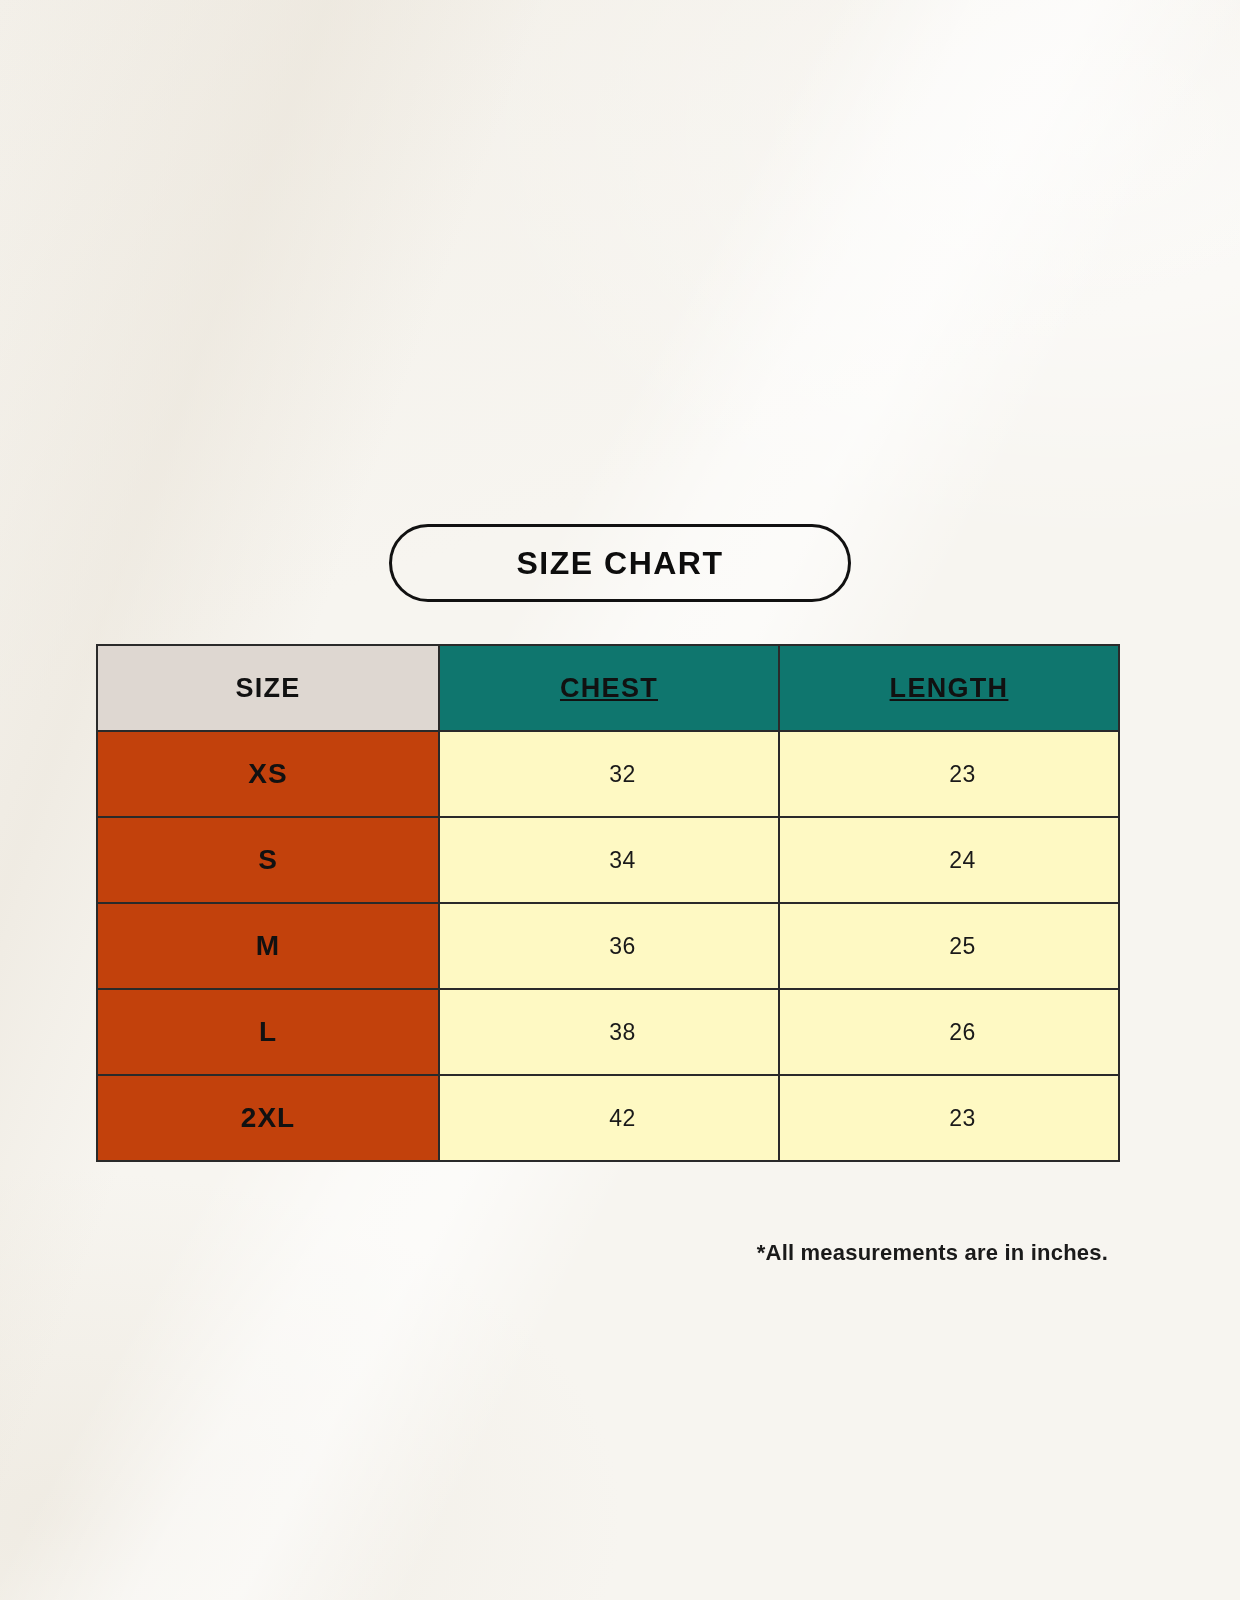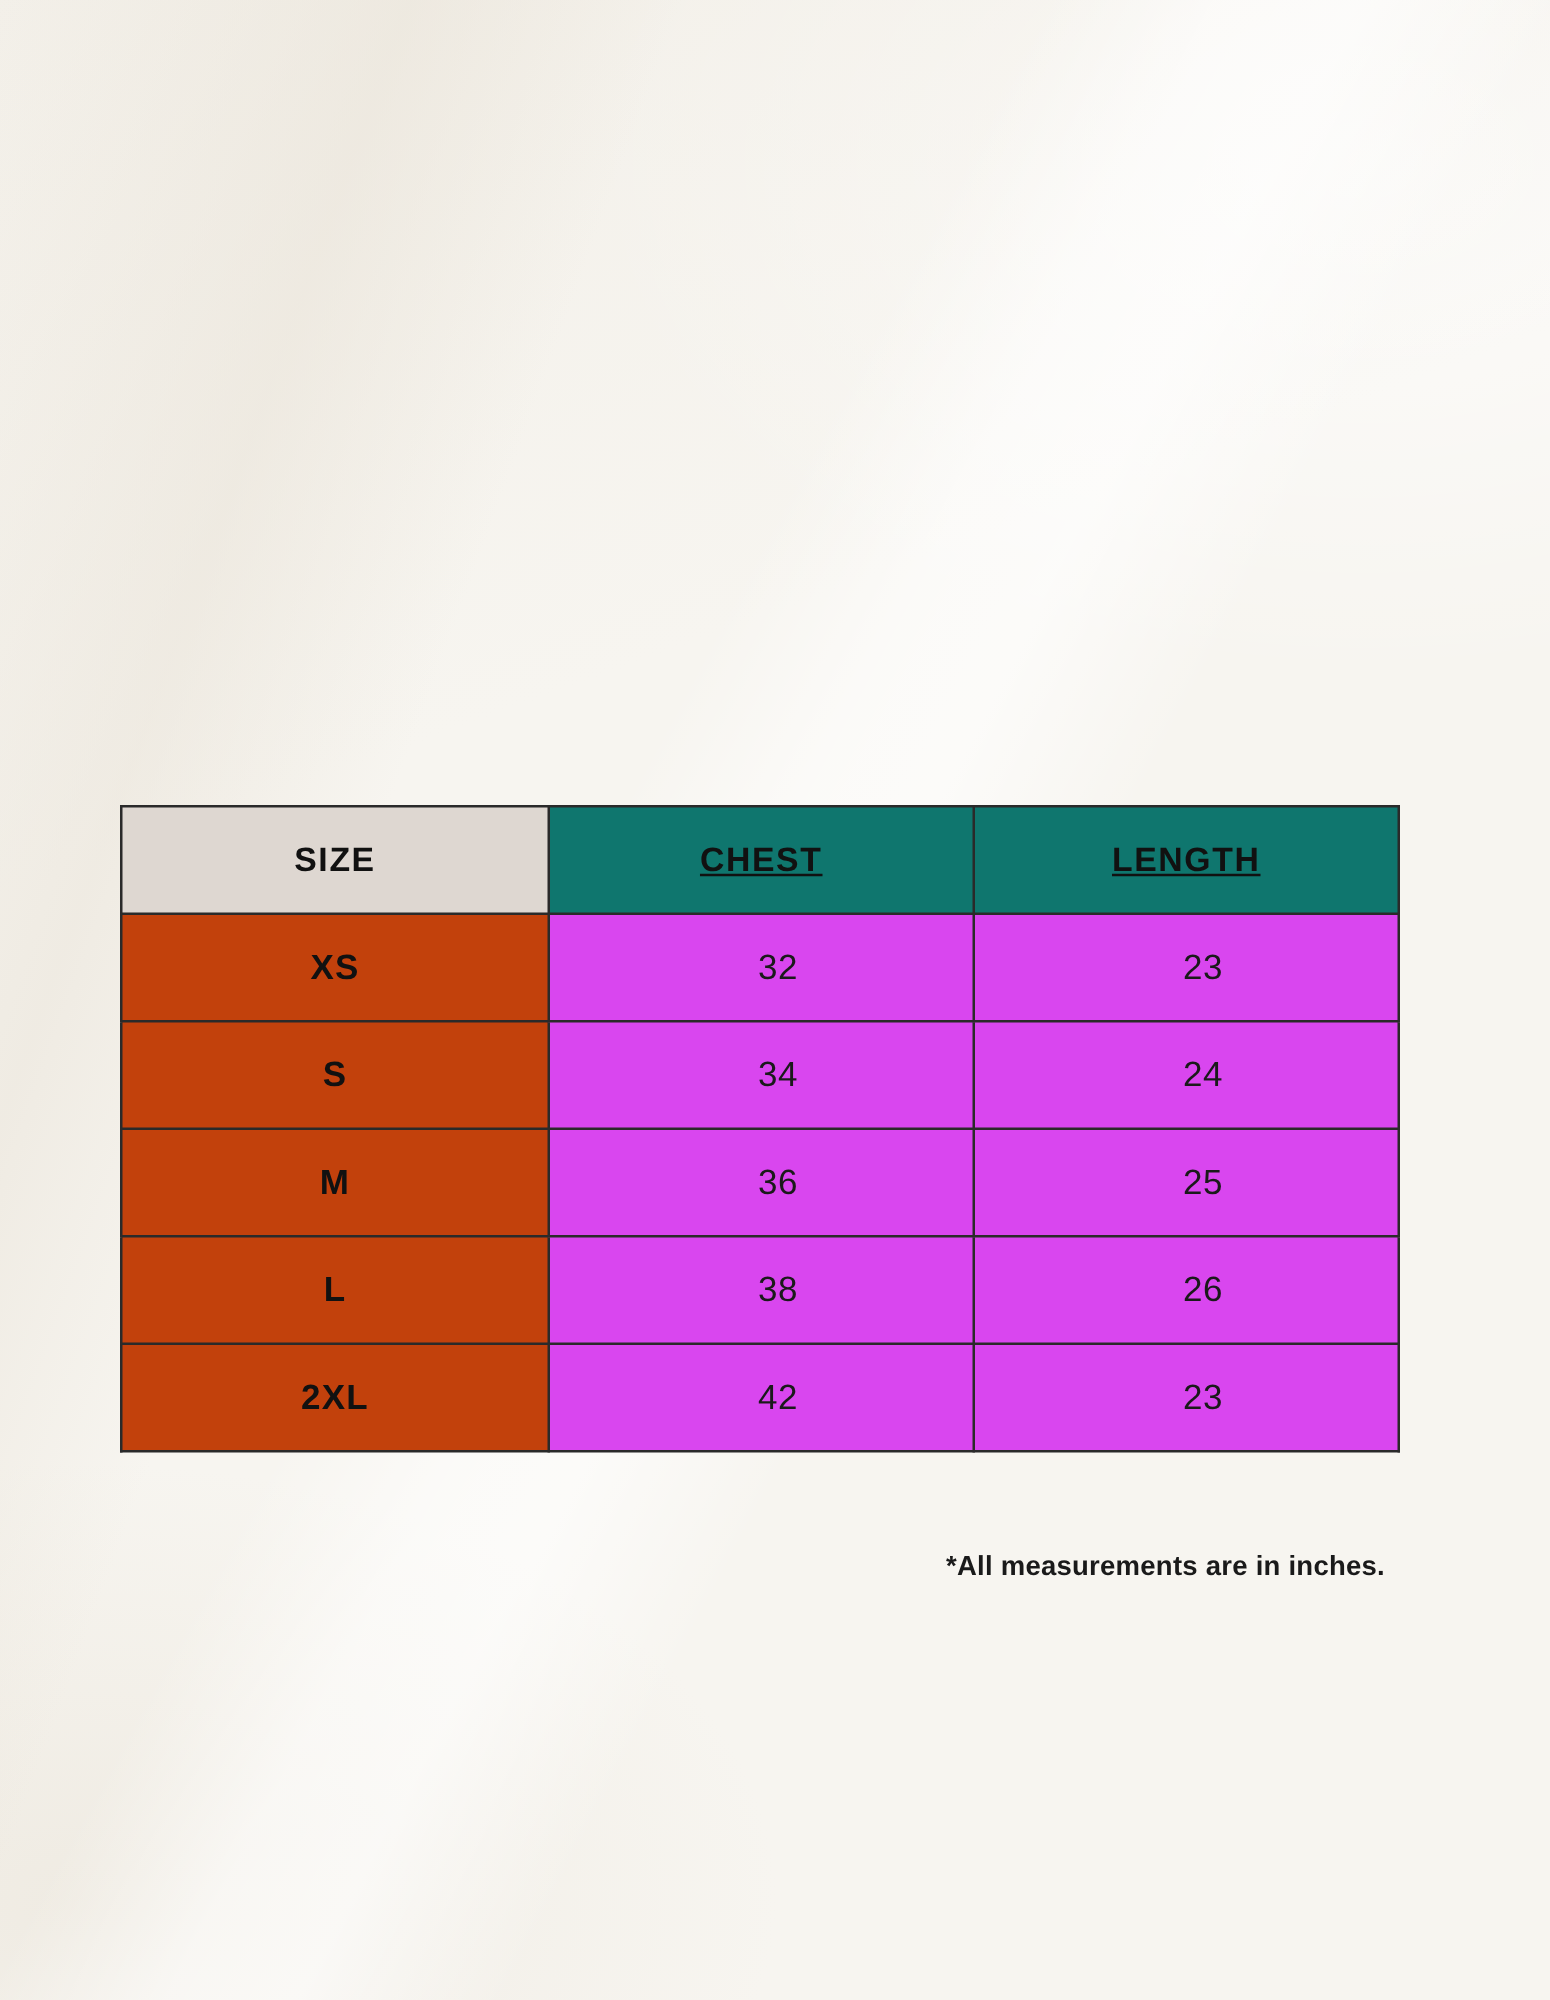--- a/index.html
+++ b/index.html
@@ -103,22 +103,22 @@
     background: #0f766e;
     text-decoration: underline;
   }
   tbody td.cell-size {
     background: #c2410c;
     font-size: 28px;
     font-weight: bold;
     letter-spacing: 1px;
   }
   tbody td.cell-val {
-    background: #d946ef;
-    font-size: 28px;
+    background: #fef9c3;
+    font-size: 23px;
     font-weight: normal;
     letter-spacing: 0.5px;
     color: #1a1a1a;
     padding-left: 28px;
   }
   .footnote {
     position: absolute;
     top: 1240px;
     right: 132px;
     font-size: 22px;
@@ -127,20 +127,23 @@
     letter-spacing: 0.2px;
   }
 </style>
 </head>
 <body>
 
 <div class="page">
   <div class="bg-wash"></div>
 
 
+  <div class="pill">
+    <span>SIZE CHART</span>
+  </div>
 
   <div class="table-wrap">
     <table class="size-chart">
       <colgroup>
         <col class="c-size">
         <col class="c-val">
         <col class="c-val">
       </colgroup>
       <thead>
         <tr>

